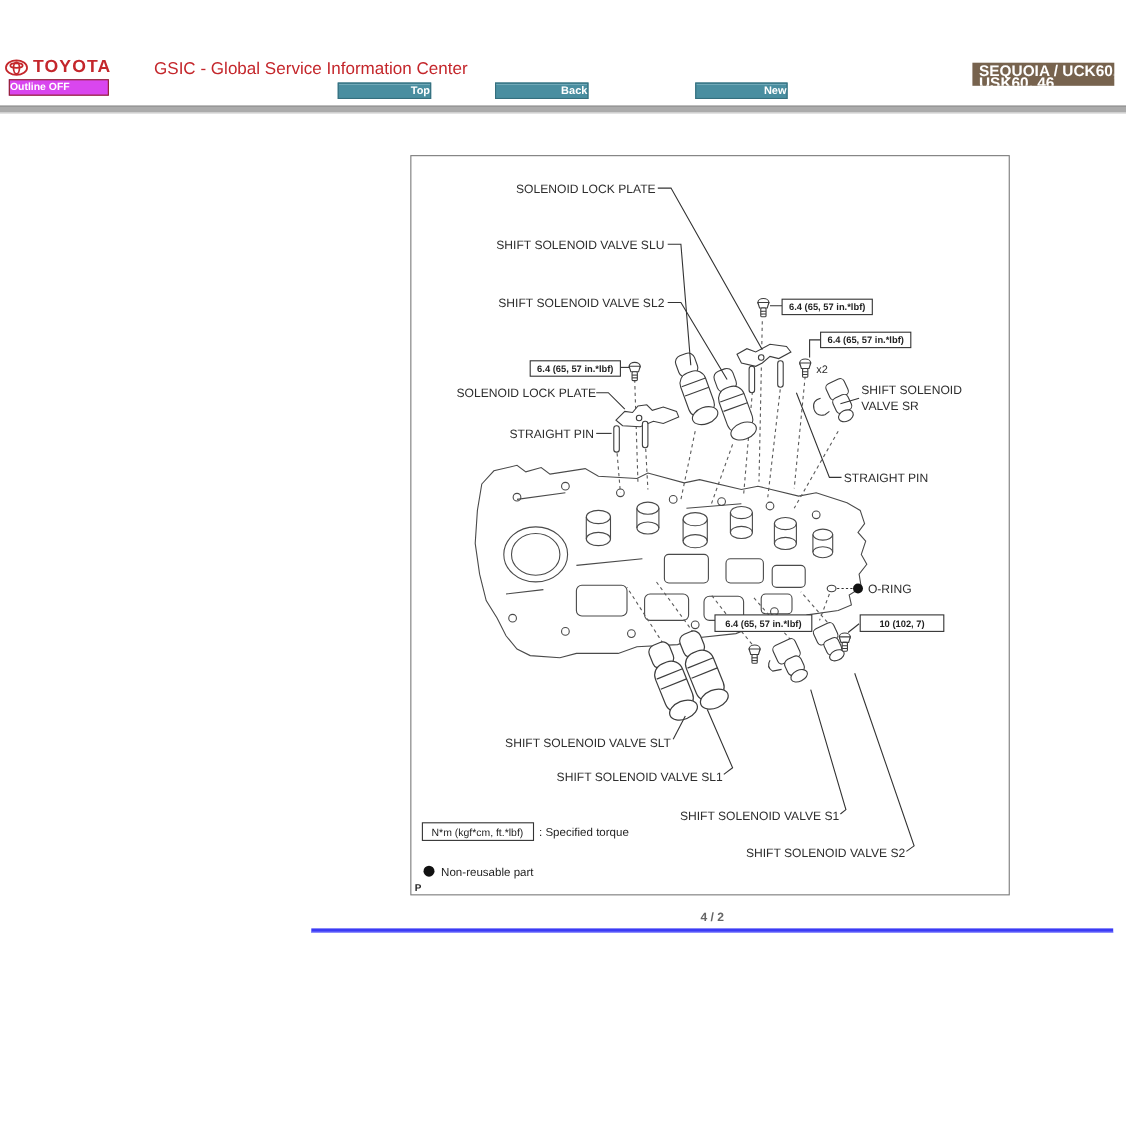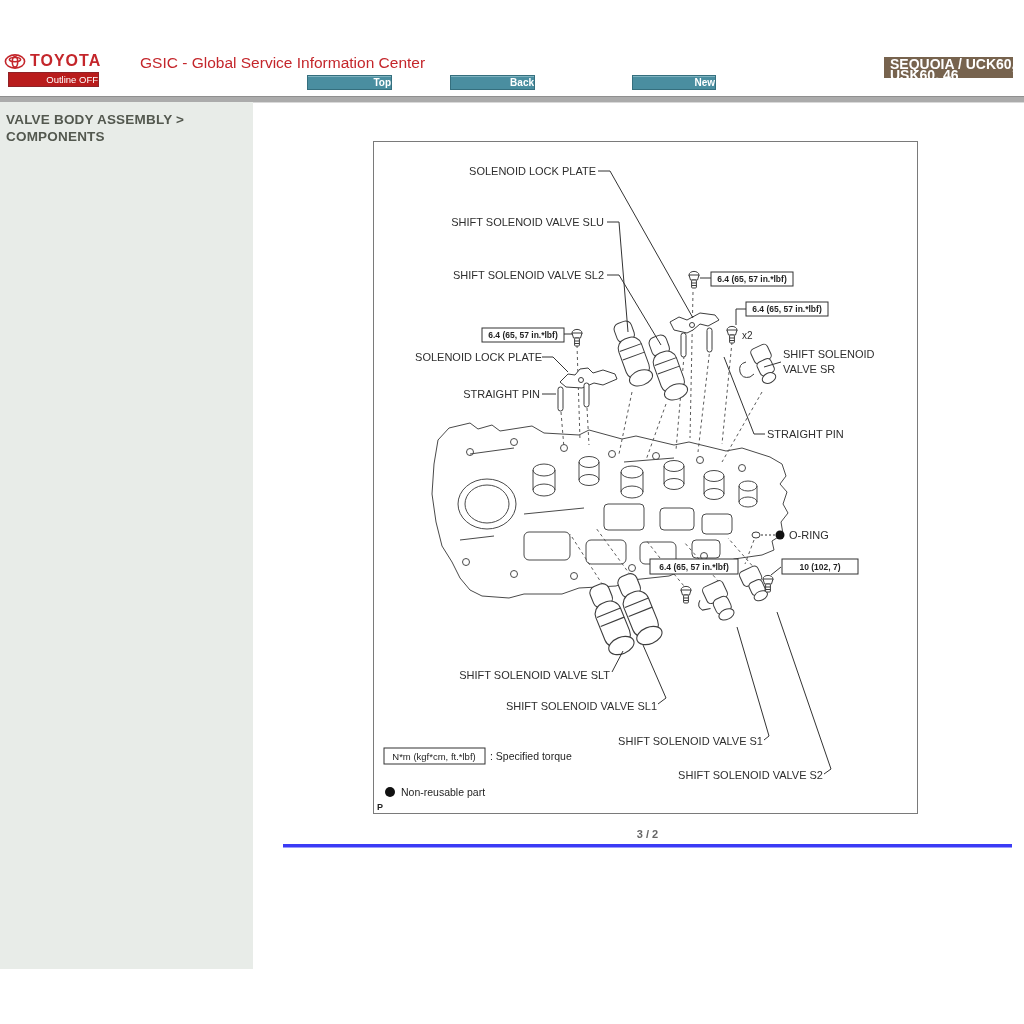--- a/index.html
+++ b/index.html
@@ -1,22 +1,22 @@
 <!DOCTYPE html>
 <html><head>
 <meta charset="utf-8">
 <style>
   html,body{margin:0;padding:0;background:#fff;}
   #screen{position:relative;width:1024px;height:1024px;background:#ffffff;overflow:hidden;
           font-family:"Liberation Sans",sans-serif;padding-left:11px;}
   
   .brand-row{position:absolute;left:4px;top:52px;display:flex;align-items:center;gap:4px;}
   .brand-text{color:#c4262b;font-weight:bold;font-size:16px;letter-spacing:1px;}
-  .outline-btn{position:absolute;left:8px;top:72px;width:89px;height:13px;background:#b91c1c;
-               color:#fff;font-weight:normal;font-size:9.5px;text-align:right;line-height:13px;
+  .outline-btn{position:absolute;left:8px;top:72px;width:89px;height:13px;background:#d946ef;
+               color:#fff;font-weight:bold;font-size:9.5px;text-align:left;line-height:13px;
                border:1px solid #8f2227;cursor:pointer;}
   .gsic-title{position:absolute;left:140px;top:54px;color:#c4262b;font-weight:normal;font-size:15.5px;}
   .nav-btn{position:absolute;top:75px;height:13px;background:#4a8ea0;color:#fff;font-weight:bold;
            font-size:10px;text-align:right;line-height:13px;border:1px solid #356f7e;
            box-shadow:inset 0 1px 0 #7fb3c0;cursor:pointer;}
   #btn-top{left:307px;width:83px;} #btn-back{left:450px;width:83px;} #btn-new{left:632px;width:82px;}
   .veh-badge{position:absolute;left:884px;top:57px;width:129px;height:21px;overflow:hidden;
              background:#77634e;color:#fff;font-weight:bold;font-size:14px;line-height:11px;
              padding:2px 6px;box-sizing:border-box;white-space:nowrap;}
   .hr-sep{position:absolute;left:0;top:96px;width:1024px;height:5px;background:#ababab;
@@ -53,23 +53,20 @@
   <div class="gsic-title">GSIC - Global Service Information Center</div>
   <div class="nav-btn" id="btn-top">Top</div>
   <div class="nav-btn" id="btn-back">Back</div>
   <div class="nav-btn" id="btn-new">New</div>
   <div class="veh-badge">
     <div>SEQUOIA / UCK60, 65</div>
     <div>USK60, 46</div>
   </div>
   <div class="hr-sep"></div>
 
-  <div class="sidebar">
-    <div class="crumb">VALVE BODY ASSEMBLY &gt; COMPONENTS</div>
-  </div>
 
   <div class="diagram-box">
     <svg width="543" height="671" viewBox="0 0 543 671">
       <defs>
         <g id="bolt" stroke="#3d3d3d" fill="#fff" stroke-width="1">
           <ellipse cx="0" cy="-1" rx="5" ry="3.6"></ellipse>
           <path d="M-5,-1 h10 l-1.5,5 h-7 Z"></path>
           <rect x="-2.4" y="4" width="4.8" height="8" rx="1"></rect>
           <line x1="-2.4" y1="7" x2="2.4" y2="7"></line>
             <line x1="-2.4" y1="9.5" x2="2.4" y2="9.5"></line>
@@ -260,16 +257,16 @@
       </g>
       <g font-size="9.5" fill="#1f1f1f">
         <text x="60" y="618" text-anchor="middle">N*m (kgf*cm, ft.*lbf)</text>
         <text x="116" y="618" font-size="10.5">: Specified torque</text>
         <text x="27" y="654" font-size="10.5">Non-reusable part</text>
         <text x="3" y="668" font-size="9" font-weight="bold">P</text>
       </g>
     </svg>
   </div>
 
-  <div class="page-num">3 / 2</div>
+  <div class="page-num">4 / 2</div>
   <div class="blue-line"></div>
 
 </div>
 
 </body></html>

